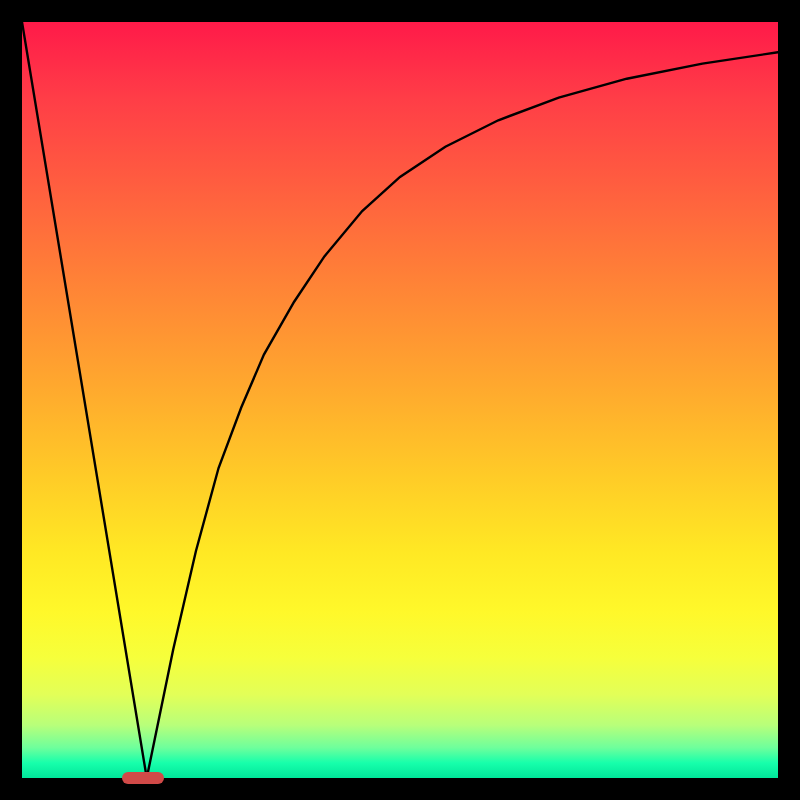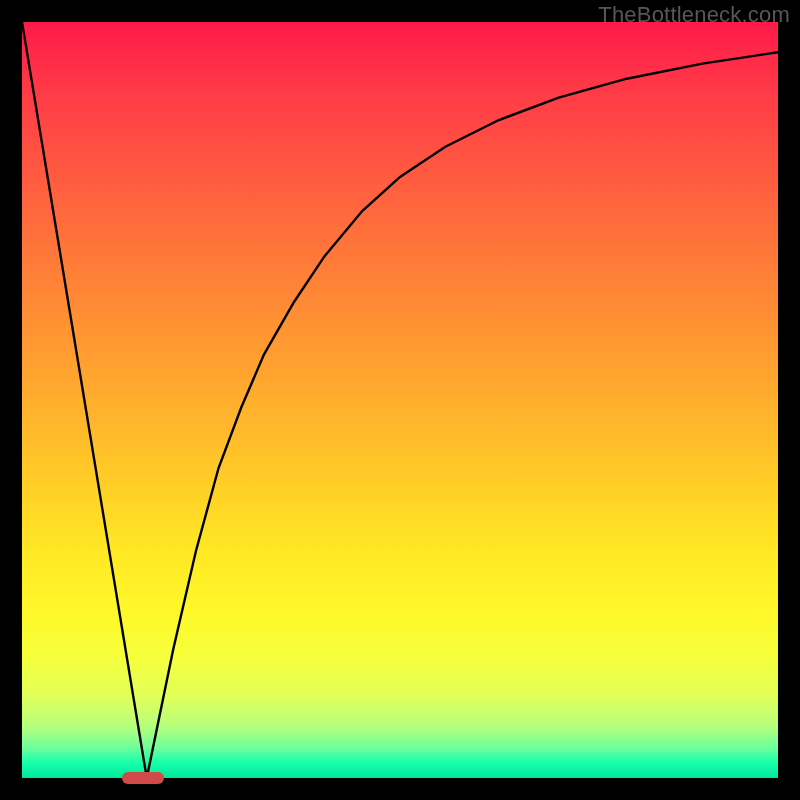--- a/index.html
+++ b/index.html
@@ -62,21 +62,20 @@
     position: absolute;
     background: #d14a48;
     border-radius: 10px;
     z-index: 4;
   }
 </style>
 </head>
 <body>
 
 <div class="frame">
-  <div class="watermark">TheBottleneck.com</div>
   <div class="plot-area">
     <svg class="curves" viewBox="0 0 756 756" preserveAspectRatio="none">
       <path id="path-line-left" fill="none" stroke="#000" stroke-width="2.4" stroke-linecap="round" d="M0.00 0.00 L124.74 756.00"></path>
       <path id="path-curve-right" fill="none" stroke="#000" stroke-width="2.4" stroke-linecap="round" d="M124.74 756.00 L151.20 627.48 L173.88 529.20 L196.56 446.04 L219.24 385.56 L241.92 332.64 L272.16 279.72 L302.40 234.36 L340.20 189.00 L378.00 154.98 L423.36 124.74 L476.28 98.28 L536.76 75.60 L604.80 56.70 L680.40 41.58 L756.00 30.24"></path>
     </svg>
     <div id="marker" class="marker" style="left: 100.17px; top: 749.952px; width: 41.58px; height: 12.096px;"></div>
   </div>
 </div>
 
 </body></html>

